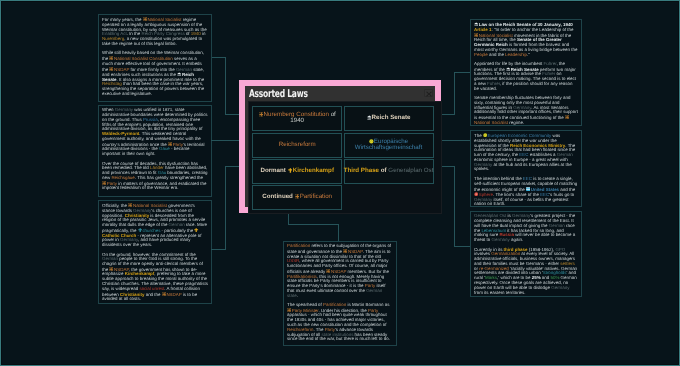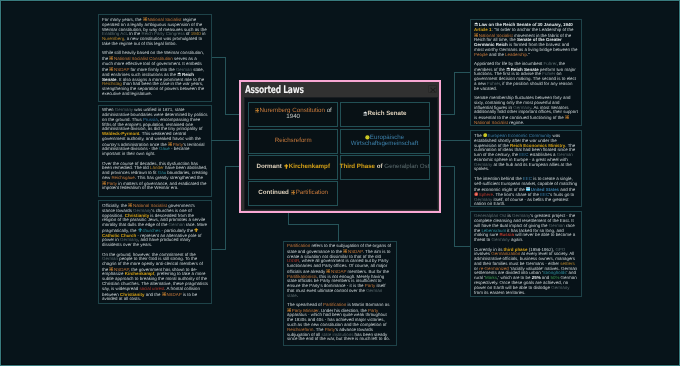--- a/index.html
+++ b/index.html
@@ -30,21 +30,21 @@
 .teal{color:#2f8f9e;}
 .red{color:#b93a2e;}
 .red-b{color:#b93a2e;font-weight:bold;}
 .green{color:#3d9950;}
 .white-b{color:#e3e9eb;font-weight:bold;}
 .white-n{color:#c2c6c2;}
 .cream{color:#ddd0bb;font-weight:bold;}
 
 
 #modal{position:absolute;left:239px;top:80px;width:202px;height:133px;
-       border:2px solid #f9a8d4;background:#0a1014;box-sizing:border-box;}
+       border:6px solid #f9a8d4;background:#0a1014;box-sizing:border-box;}
 #modalinner{position:absolute;left:0px;top:0px;right:0px;bottom:0px;background:#313131;}
 #titlebar{position:absolute;left:0;top:0;right:0;height:18px;background:#313131;}
 #title{position:absolute;left:4px;top:3px;font-family:"DejaVu Sans",sans-serif;
        font-weight:bold;font-size:10.5px;line-height:11px;color:#f4f4f4;letter-spacing:-0.35px;transform:scaleX(0.72);transform-origin:left top;}
 #closebtn{position:absolute;right:2px;top:3px;width:9px;height:8px;
           background:#333333;border:1px solid #2a2a2a;border-radius:1px;
           box-sizing:border-box;}
 #closebtn svg{display:block;margin:0.5px auto;}
 #mbody{position:absolute;left:3px;top:15px;width:194px;height:113px;
        background:#0a1116;border:1px solid #191d21;box-sizing:border-box;}

